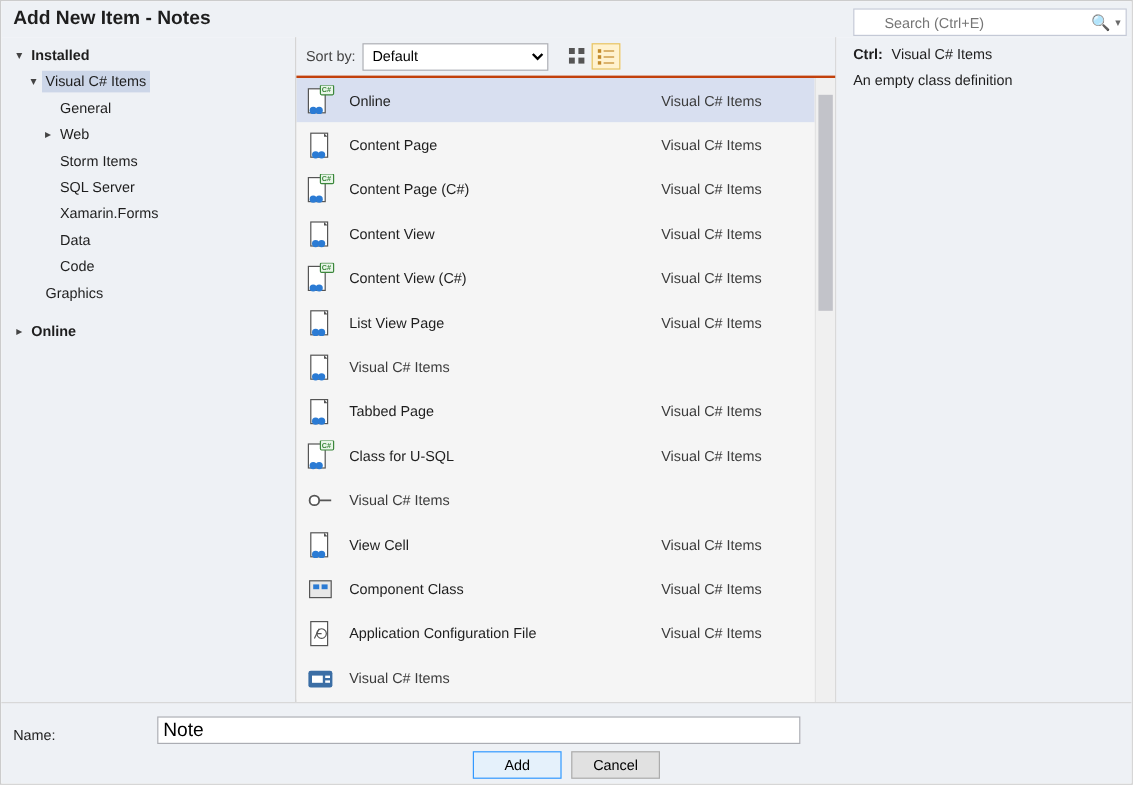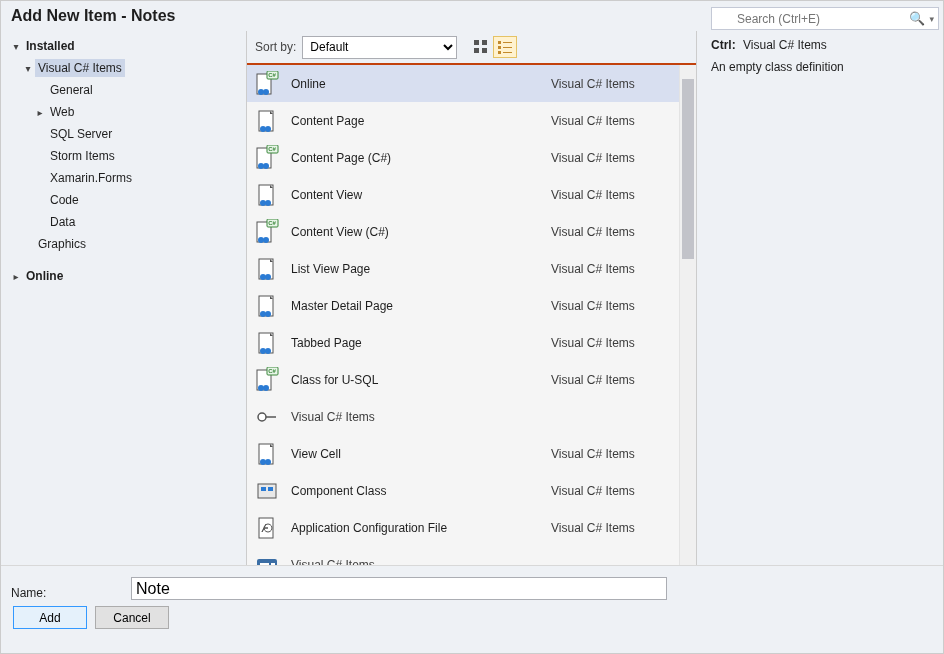--- a/index.html
+++ b/index.html
@@ -39,21 +39,21 @@
   .template-row .cat { color:#3c3c3c; width:120px; text-align:left; }
   .scrollbar { width:17px; background:#f0f0f0; border-left:1px solid #e3e3e3; position:relative;}
   .scrollbar .thumb { position:absolute; left:2px; right:2px; top:14px; height:180px; background:#c2c3c9; border-radius:0;}
   .details { width:246px; background:#eef1f5; padding:12px 14px; }
   .details .row { margin-bottom:8px; }
   .details .label { font-weight:600; display:inline-block;}
   .bottom { background:#eef1f5; border-top:1px solid #d8d8d8;}
   .name-row { display:flex; align-items:flex-end; height:34px; padding:0 10px;}
   .name-row .lbl { width:120px;}
   .name-row input { flex:0 0 536px; height:23px; border:1px solid #abadb3; padding:0 4px; font-size:16px; background:#fff;}
-  .buttons-row { display:flex; justify-content:flex-start; gap:8px; padding:6px 12px 24px;}
+  .buttons-row { display:flex; justify-content:center; gap:8px; padding:6px 12px 4px;}
   .buttons-row button { width:74px; height:23px; border:1px solid #acacac; background:#e1e1e1; font-size:12px; cursor:default;}
   .buttons-row button.primary { border:1px solid #3399ff; background:#e5f1fb;}
   svg { display:block;}
 </style>
 </head>
 <body>
 
 <div class="titlebar">
   <span class="title">Add New Item - Notes</span>
   <div class="controls">
@@ -74,33 +74,33 @@
     </div>
     <div id="sidebar-children">
         <div class="tree-item level2">
           <span class="label">General</span>
         </div>
         <div class="tree-item level2 has-arrow">
           <span class="arrow">▸</span>
           <span class="label">Web</span>
         </div>
         <div class="tree-item level2">
+          <span class="label">Storm Items</span>
+        </div>
+        <div class="tree-item level2">
           <span class="label">SQL Server</span>
         </div>
         <div class="tree-item level2">
-          <span class="label">Storm Items</span>
-        </div>
-        <div class="tree-item level2">
           <span class="label">Xamarin.Forms</span>
         </div>
         <div class="tree-item level2">
+          <span class="label">Data</span>
+        </div>
+        <div class="tree-item level2">
           <span class="label">Code</span>
-        </div>
-        <div class="tree-item level2">
-          <span class="label">Data</span>
         </div>
       </div>
     <div class="tree-item level1">
       <span class="arrow empty">▸</span>
       <span class="label">Graphics</span>
     </div>
     <div style="height:10px"></div>
     <div class="tree-item root">
       <span class="arrow">▸</span>
       <span class="label">Online</span>
@@ -217,21 +217,20 @@
           </div>
           <div class="template-row">
             <div class="icon">
               <svg width="26" height="26">
                 <rect x="5" y="3" width="14" height="20" fill="#fff" stroke="#555"></rect>
                 <path d="M16 3 L19 6 L16 6 Z" fill="#555"></path>
                 <circle cx="9" cy="21" r="3" fill="#2b7bd4"></circle>
                 <circle cx="14" cy="21" r="3" fill="#2b7bd4"></circle>
               </svg>
             </div>
-            <div class="name">Master Detail Page</div>
             <div class="cat">Visual C# Items</div>
           </div>
           <div class="template-row">
             <div class="icon">
               <svg width="26" height="26">
                 <rect x="5" y="3" width="14" height="20" fill="#fff" stroke="#555"></rect>
                 <path d="M16 3 L19 6 L16 6 Z" fill="#555"></path>
                 <circle cx="9" cy="21" r="3" fill="#2b7bd4"></circle>
                 <circle cx="14" cy="21" r="3" fill="#2b7bd4"></circle>
               </svg>

